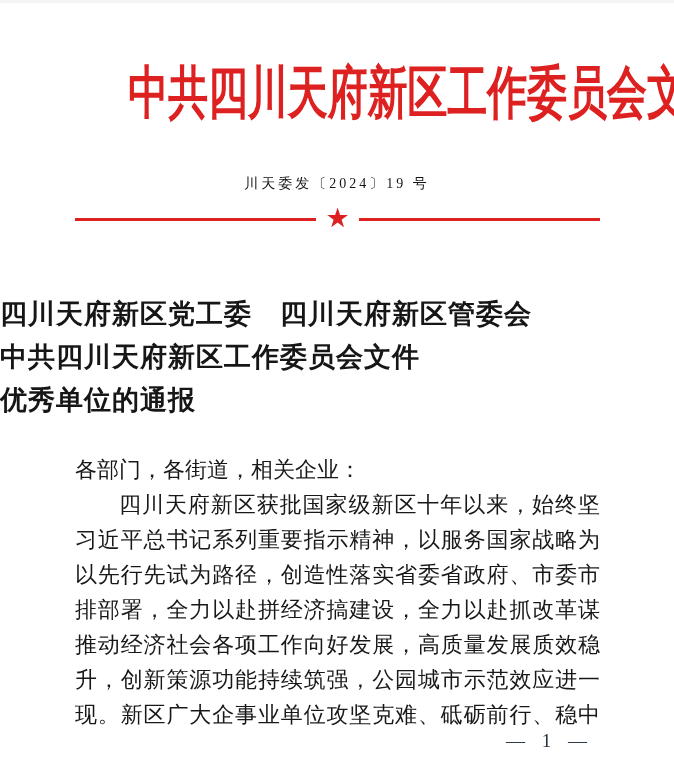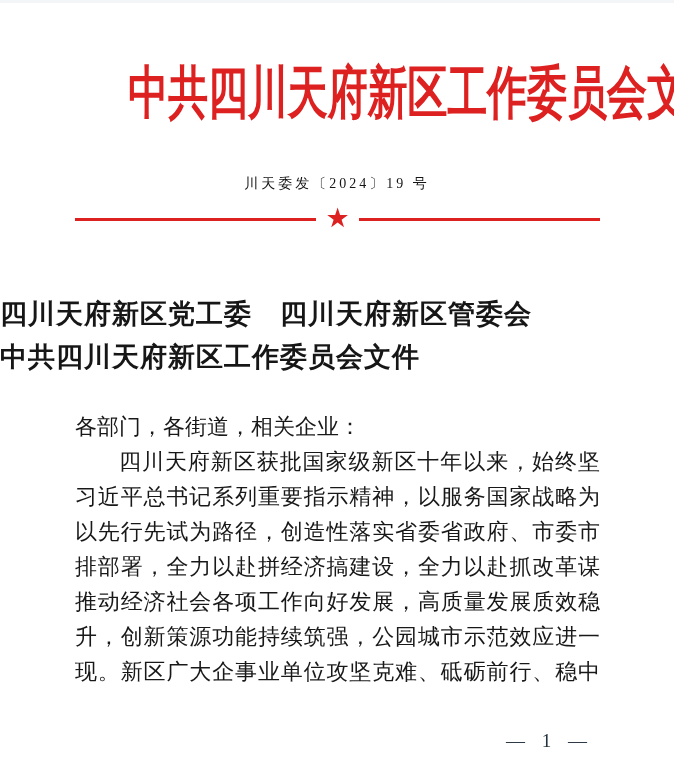--- a/index.html
+++ b/index.html
@@ -116,20 +116,21 @@
 
   <div class="red-rule">
     <div class="seg"></div>
     <div class="star">★</div>
     <div class="seg"></div>
   </div>
 
   <div class="doc-title">
     <div>四川天府新区党工委　四川天府新区管委会</div>
     <div>中共四川天府新区工作委员会文件</div>
+    <div>优秀单位的通报</div>
   </div>
 
   <div class="body-text">
     <div class="body-line salutation">各部门，各街道，相关企业：</div>
     <div class="body-line indent">四川天府新区获批国家级新区十年以来，始终坚定贯彻</div>
     <div class="body-line">习近平总书记系列重要指示精神，以服务国家战略为基点、</div>
     <div class="body-line">以先行先试为路径，创造性落实省委省政府、市委市政府安</div>
     <div class="body-line">排部署，全力以赴拼经济搞建设，全力以赴抓改革谋创新，</div>
     <div class="body-line">推动经济社会各项工作向好发展，高质量发展质效稳步提</div>
     <div class="body-line">升，创新策源功能持续筑强，公园城市示范效应进一步显</div>

